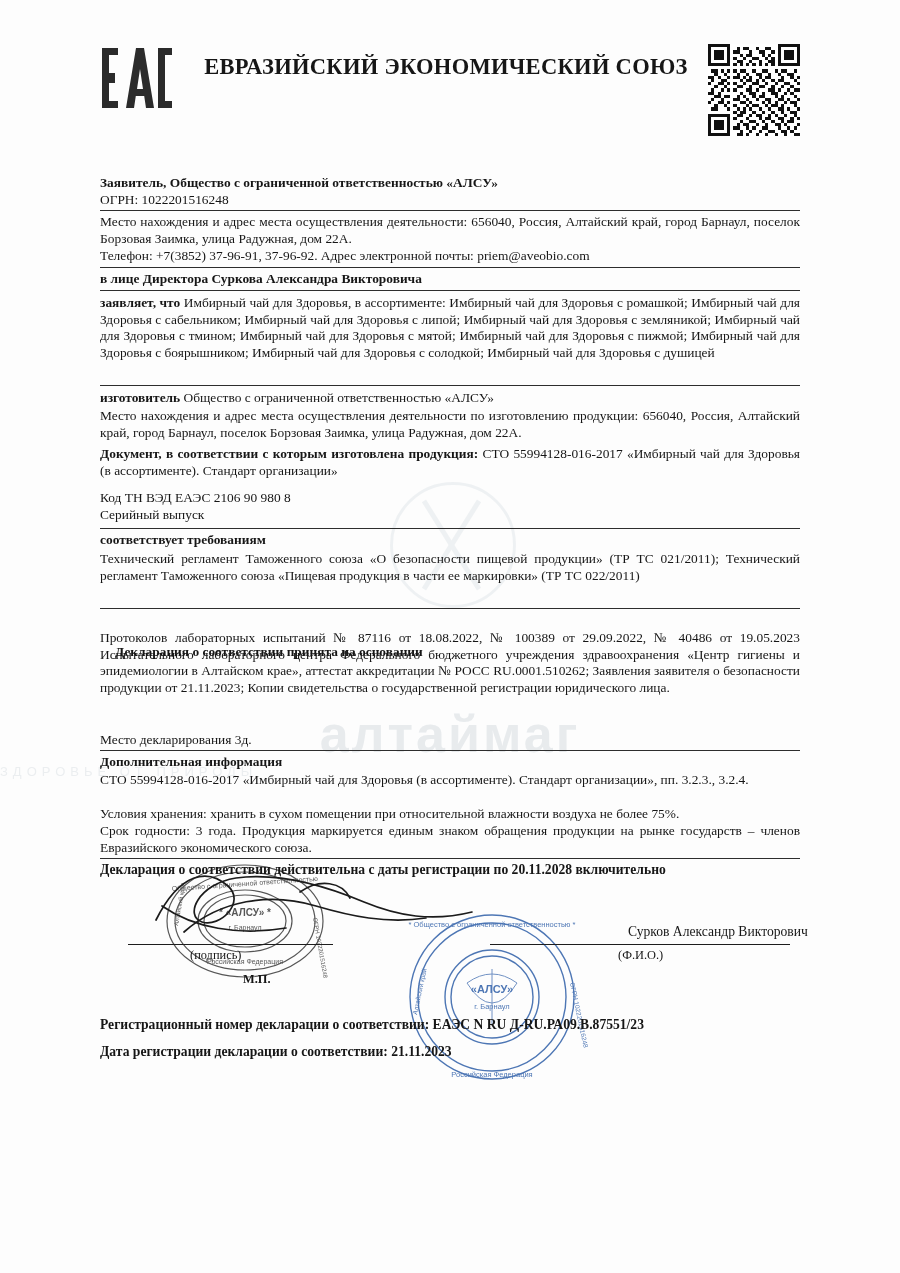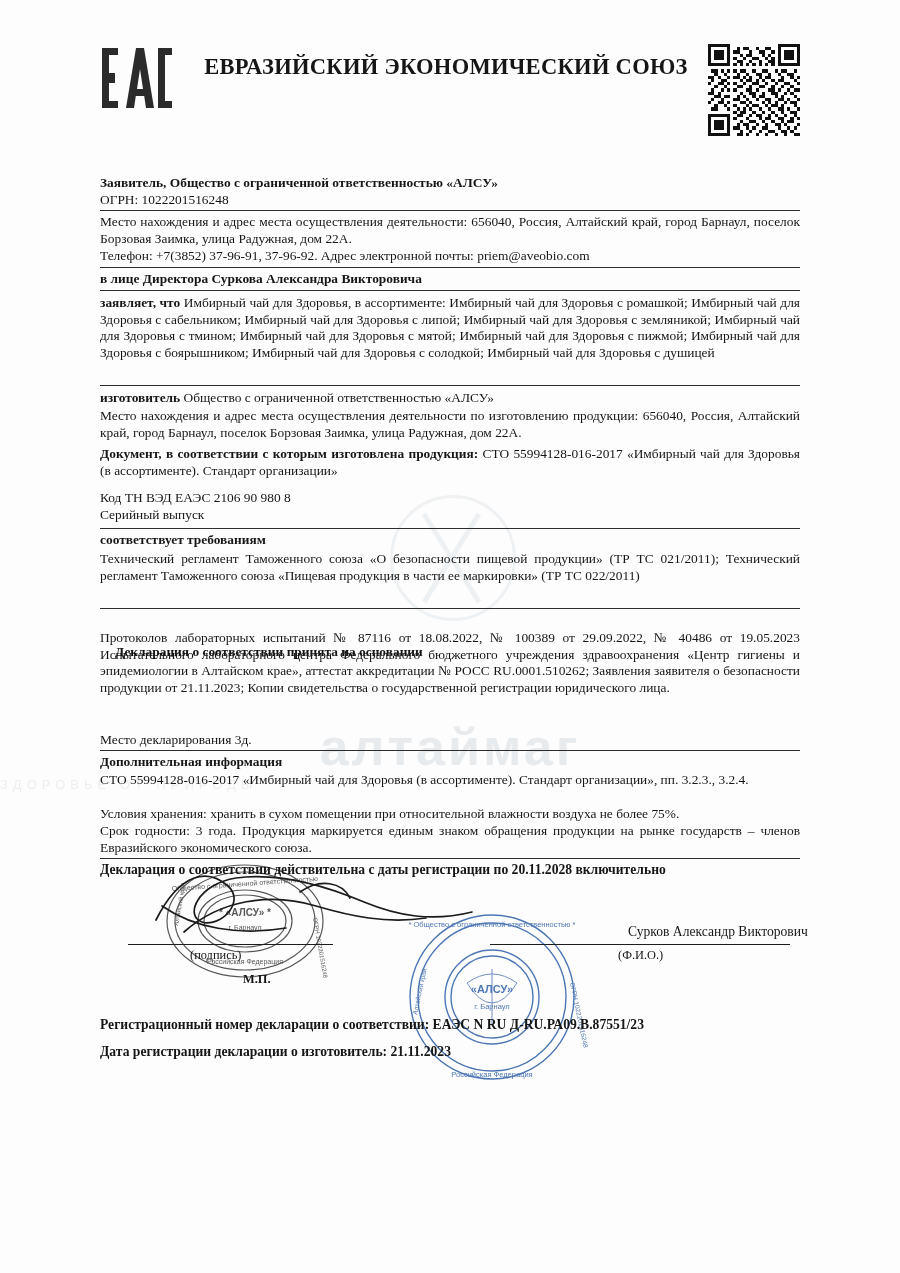--- a/index.html
+++ b/index.html
@@ -21,21 +21,21 @@
     left: 0; top: 0;
     width: 900px;
     height: 1273px;
     background: #fdfdfd;
   }
 
   
   .watermark {
     position: absolute;
     left: 0;
-    top: 455px;
+    top: 442px;
     width: 832px;
     height: 370px;
     pointer-events: none;
     z-index: 1;
     opacity: 0.30;
   }
   .wm-text {
     position: absolute;
     left: 0; top: 262px;
     width: 900px;
@@ -503,21 +503,21 @@
 
     <div class="sig-line" style="left:490px; top:944px; width:300px;"></div>
     <div class="small-label" style="left:628px; top:924px; font-size:13.6px;">Сурков Александр Викторович</div>
     <div class="small-label" style="left:618px; top:948px;">(Ф.И.О.)</div>
 
     <div class="footer-line" style="top:1017px;">
       <span>Регистрационный номер декларации о соответствии:</span>
       <span>ЕАЭС N RU Д-RU.РА09.В.87551/23</span>
     </div>
     <div class="footer-line" style="top:1044px;">
-      <span>Дата регистрации декларации о изготовитель:</span>
+      <span>Дата регистрации декларации о соответствии:</span>
       <span>21.11.2023</span>
     </div>
   </div>
 
   <svg class="stamp stamp-black" viewBox="0 0 190 130">
     <g fill="none" stroke="#3a3a3a" stroke-width="1.2">
       <ellipse cx="95" cy="65" rx="78" ry="56"></ellipse>
       <ellipse cx="95" cy="65" rx="70" ry="49"></ellipse>
       <ellipse cx="95" cy="65" rx="47" ry="31"></ellipse>
       <ellipse cx="95" cy="65" rx="41" ry="26"></ellipse>

